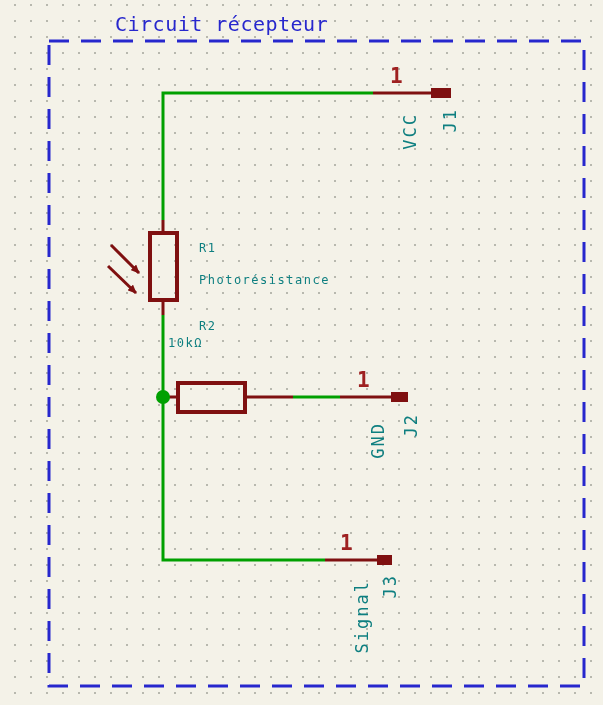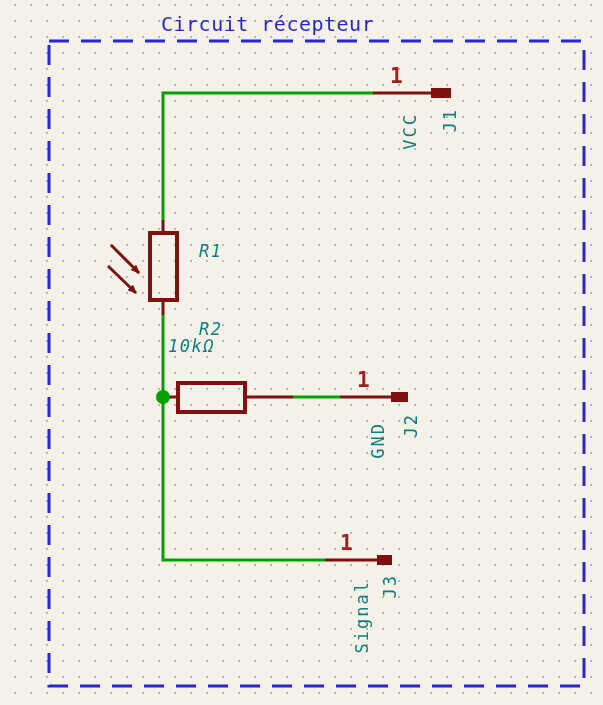--- a/index.html
+++ b/index.html
@@ -18,21 +18,21 @@
     background-color:var(--bg);
     background-image:radial-gradient(circle, var(--grid) 1.1px, transparent 1.4px);
     background-size:16px 16px;
     background-position:7px 13px;
     overflow:hidden;
     font-family:"DejaVu Sans Mono", monospace;
   }
   svg.layer{position:absolute;left:0;top:0;}
   .t{position:absolute;white-space:pre;}
   .title{color:var(--blue);font-size:20px;letter-spacing:0.5px;}
-  .teal{color:var(--teal);font-size:17px;letter-spacing:1.5px;font-style:italic;}
+  .teal{color:var(--teal);font-size:12px;letter-spacing:1.5px;}
   .pin{color:var(--pinred);font-size:21px;font-weight:bold;}
   .vtext{writing-mode:vertical-rl;transform:rotate(180deg);color:var(--teal);
          font-size:17px;letter-spacing:2px;line-height:20px;}
 </style>
 </head>
 <body>
 
 <div id="canvas">
 
   <svg class="layer" width="603" height="705" viewBox="0 0 603 705">
@@ -65,23 +65,24 @@
 
     <rect x="178" y="383" width="67" height="29" fill="none" stroke="var(--red)" stroke-width="4"></rect>
 
     <circle cx="163" cy="397" r="7" fill="var(--green)"></circle>
 
     <rect x="431" y="88" width="20" height="10" fill="var(--red)"></rect>
     <rect x="391" y="392" width="17" height="10" fill="var(--red)"></rect>
     <rect x="377" y="555" width="15" height="10" fill="var(--red)"></rect>
   </svg>
 
-  <div class="t title" style="left:115px;top:12px;margin-left:46px;">Circuit récepteur</div>
+  <div class="t title" style="left:115px;top:12px;">Circuit récepteur</div>
 
   <div class="t teal" style="left:199px;top:241px;">R1</div>
+  <div class="t teal" style="left:199px;top:273px;">Photorésistance</div>
   <div class="t teal" style="left:199px;top:305px;margin-top:14px;">R2</div>
   <div class="t teal" style="left:168px;top:336px;">10kΩ</div>
 
   <div class="t pin" style="left:390px;top:64px;">1</div>
   <div class="t pin" style="left:357px;top:368px;">1</div>
   <div class="t pin" style="left:340px;top:531px;">1</div>
 
   <div class="t vtext" style="left:400px;top:113px;">VCC</div>
   <div class="t vtext" style="left:440px;top:108px;">J1</div>
 

